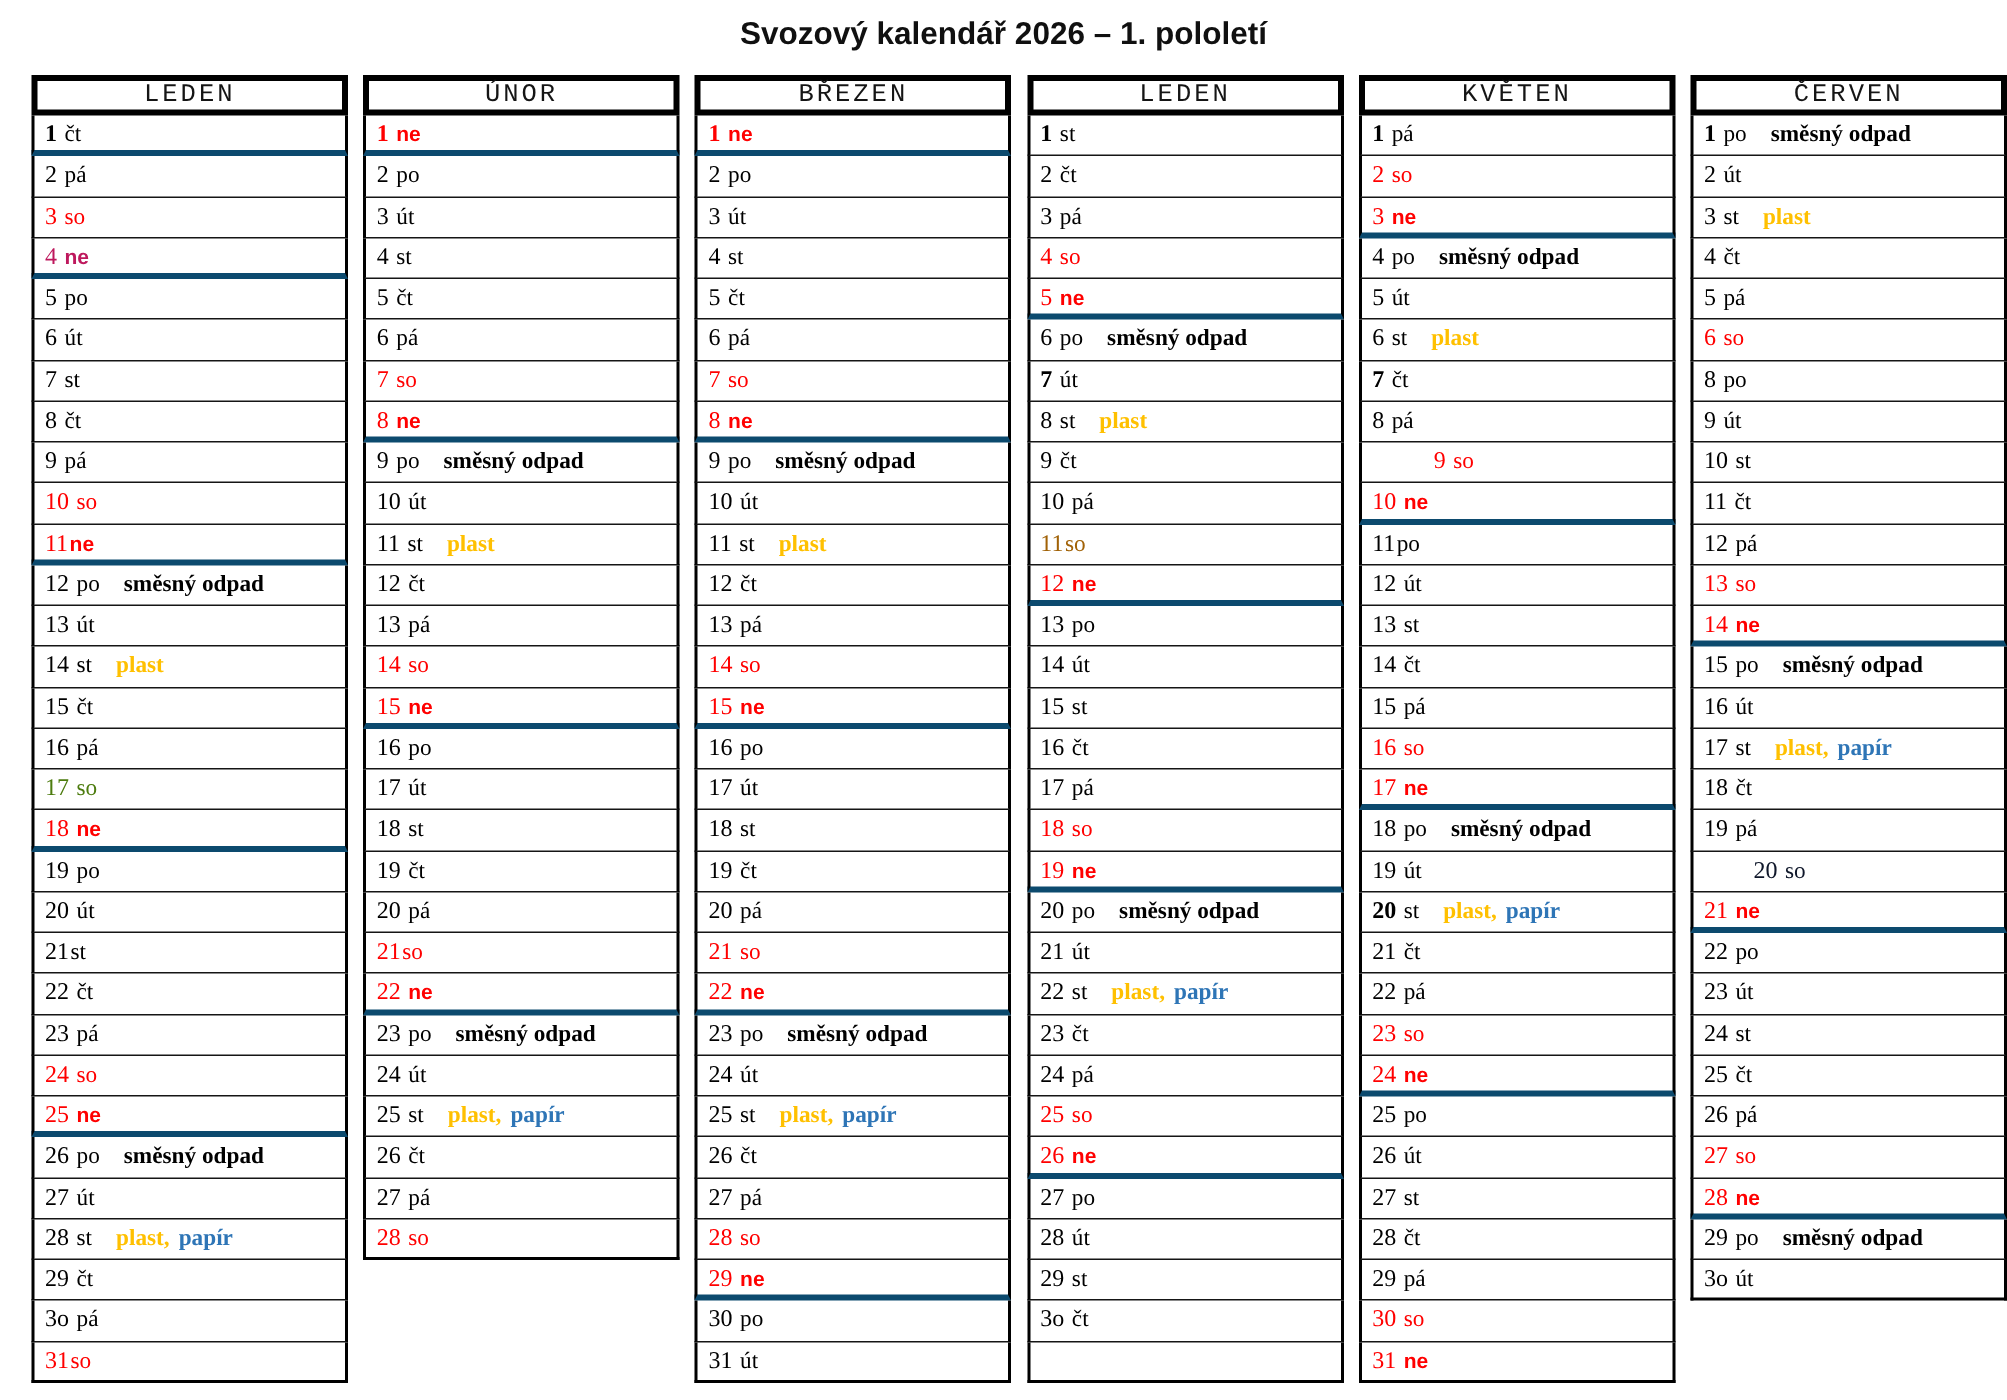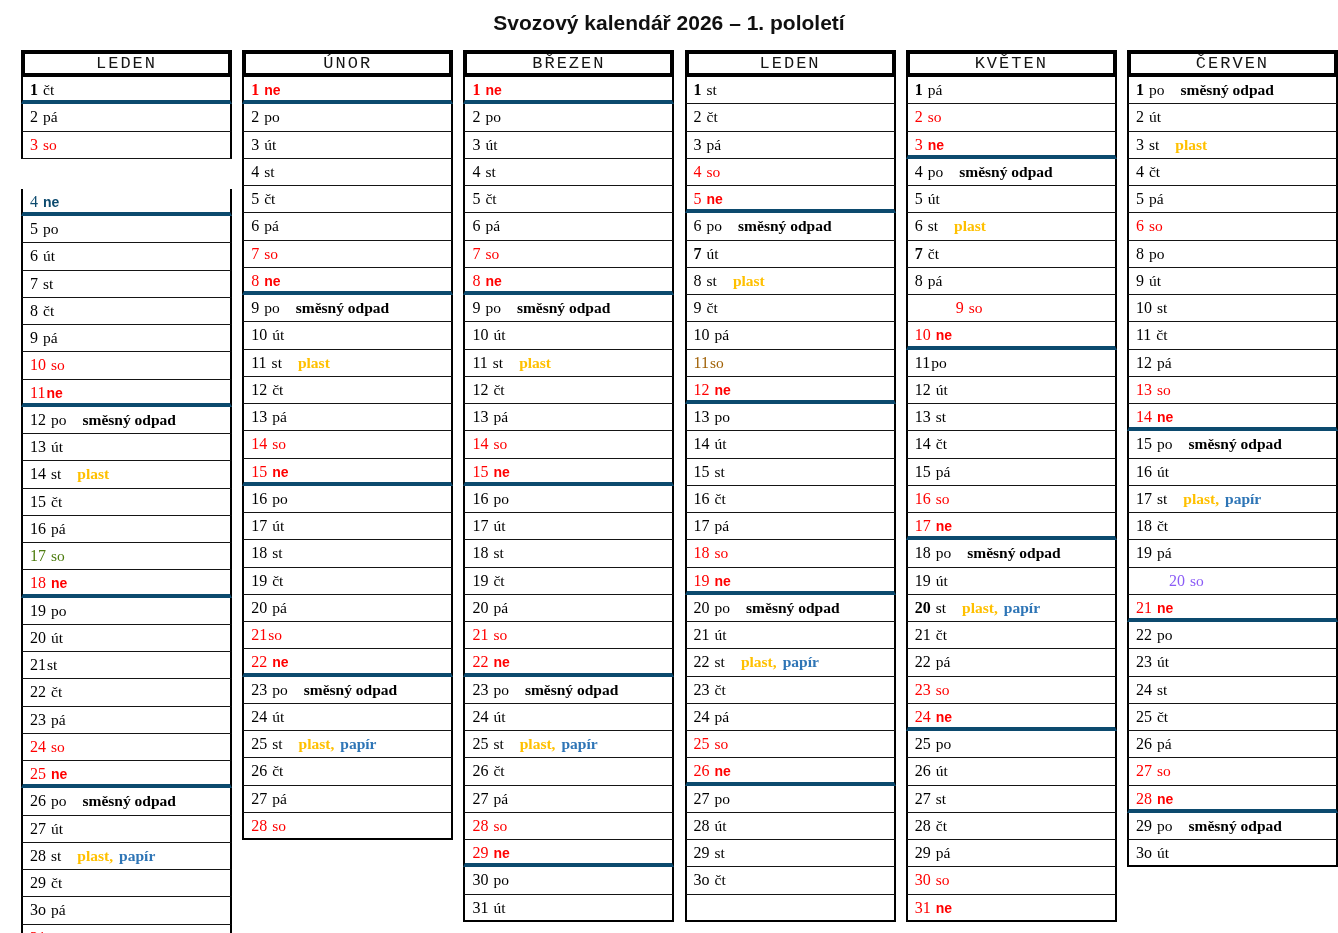--- a/index.html
+++ b/index.html
@@ -36,21 +36,21 @@
 <body>
 
 <div class="title">Svozový kalendář 2026 – 1. pololetí</div>
 
 <div class="calendar">
     <div class="month">
       <div class="month-header">LEDEN</div>
       <div class="day thick"><span class="num bold">1</span><span class="abbr">čt</span></div>
       <div class="day"><span class="num">2</span><span class="abbr">pá</span></div>
       <div class="day" style="color: rgb(255, 0, 0);"><span class="num">3</span><span class="abbr">so</span></div>
-      <div class="day thick" style="color: #0c4a6e; margin-top: 30px;"><span class="num">4</span><span class="abbr ne">ne</span></div>
+      <div class="day thick" style="color: #be185d;"><span class="num">4</span><span class="abbr ne">ne</span></div>
       <div class="day"><span class="num">5</span><span class="abbr">po</span></div>
       <div class="day"><span class="num">6</span><span class="abbr">út</span></div>
       <div class="day"><span class="num">7</span><span class="abbr">st</span></div>
       <div class="day"><span class="num">8</span><span class="abbr">čt</span></div>
       <div class="day"><span class="num">9</span><span class="abbr">pá</span></div>
       <div class="day" style="color: rgb(255, 0, 0);"><span class="num">10</span><span class="abbr">so</span></div>
       <div class="day thick" style="color: rgb(255, 0, 0);"><span class="num nogap">11</span><span class="abbr ne">ne</span></div>
       <div class="day"><span class="num">12</span><span class="abbr">po</span><span class="note" style="color: rgb(0, 0, 0);">směsný odpad</span></div>
       <div class="day"><span class="num">13</span><span class="abbr">út</span></div>
       <div class="day"><span class="num">14</span><span class="abbr">st</span><span class="note" style="color: rgb(255, 192, 0);">plast</span></div>
@@ -218,21 +218,21 @@
       <div class="day"><span class="num">10</span><span class="abbr">st</span></div>
       <div class="day"><span class="num">11</span><span class="abbr">čt</span></div>
       <div class="day"><span class="num">12</span><span class="abbr">pá</span></div>
       <div class="day" style="color: rgb(255, 0, 0);"><span class="num">13</span><span class="abbr">so</span></div>
       <div class="day thick" style="color: rgb(255, 0, 0);"><span class="num">14</span><span class="abbr ne">ne</span></div>
       <div class="day"><span class="num">15</span><span class="abbr">po</span><span class="note" style="color: rgb(0, 0, 0);">směsný odpad</span></div>
       <div class="day"><span class="num">16</span><span class="abbr">út</span></div>
       <div class="day"><span class="num">17</span><span class="abbr">st</span><span class="note" style="color: rgb(255, 192, 0);">plast,</span><span class="note" style="color: rgb(46, 117, 182);">papír</span></div>
       <div class="day"><span class="num">18</span><span class="abbr">čt</span></div>
       <div class="day"><span class="num">19</span><span class="abbr">pá</span></div>
-      <div class="day" style="color: #8b5cf6; padding-left: 40px;"><span class="num">20</span><span class="abbr">so</span></div>
+      <div class="day" style="color: #0f172a; padding-left: 40px;"><span class="num">20</span><span class="abbr">so</span></div>
       <div class="day thick" style="color: rgb(255, 0, 0);"><span class="num">21</span><span class="abbr ne">ne</span></div>
       <div class="day"><span class="num">22</span><span class="abbr">po</span></div>
       <div class="day"><span class="num">23</span><span class="abbr">út</span></div>
       <div class="day"><span class="num">24</span><span class="abbr">st</span></div>
       <div class="day"><span class="num">25</span><span class="abbr">čt</span></div>
       <div class="day"><span class="num">26</span><span class="abbr">pá</span></div>
       <div class="day" style="color: rgb(255, 0, 0);"><span class="num">27</span><span class="abbr">so</span></div>
       <div class="day thick" style="color: rgb(255, 0, 0);"><span class="num">28</span><span class="abbr ne">ne</span></div>
       <div class="day"><span class="num">29</span><span class="abbr">po</span><span class="note" style="color: rgb(0, 0, 0);">směsný odpad</span></div>
       <div class="day last"><span class="num">3o</span><span class="abbr">út</span></div>

